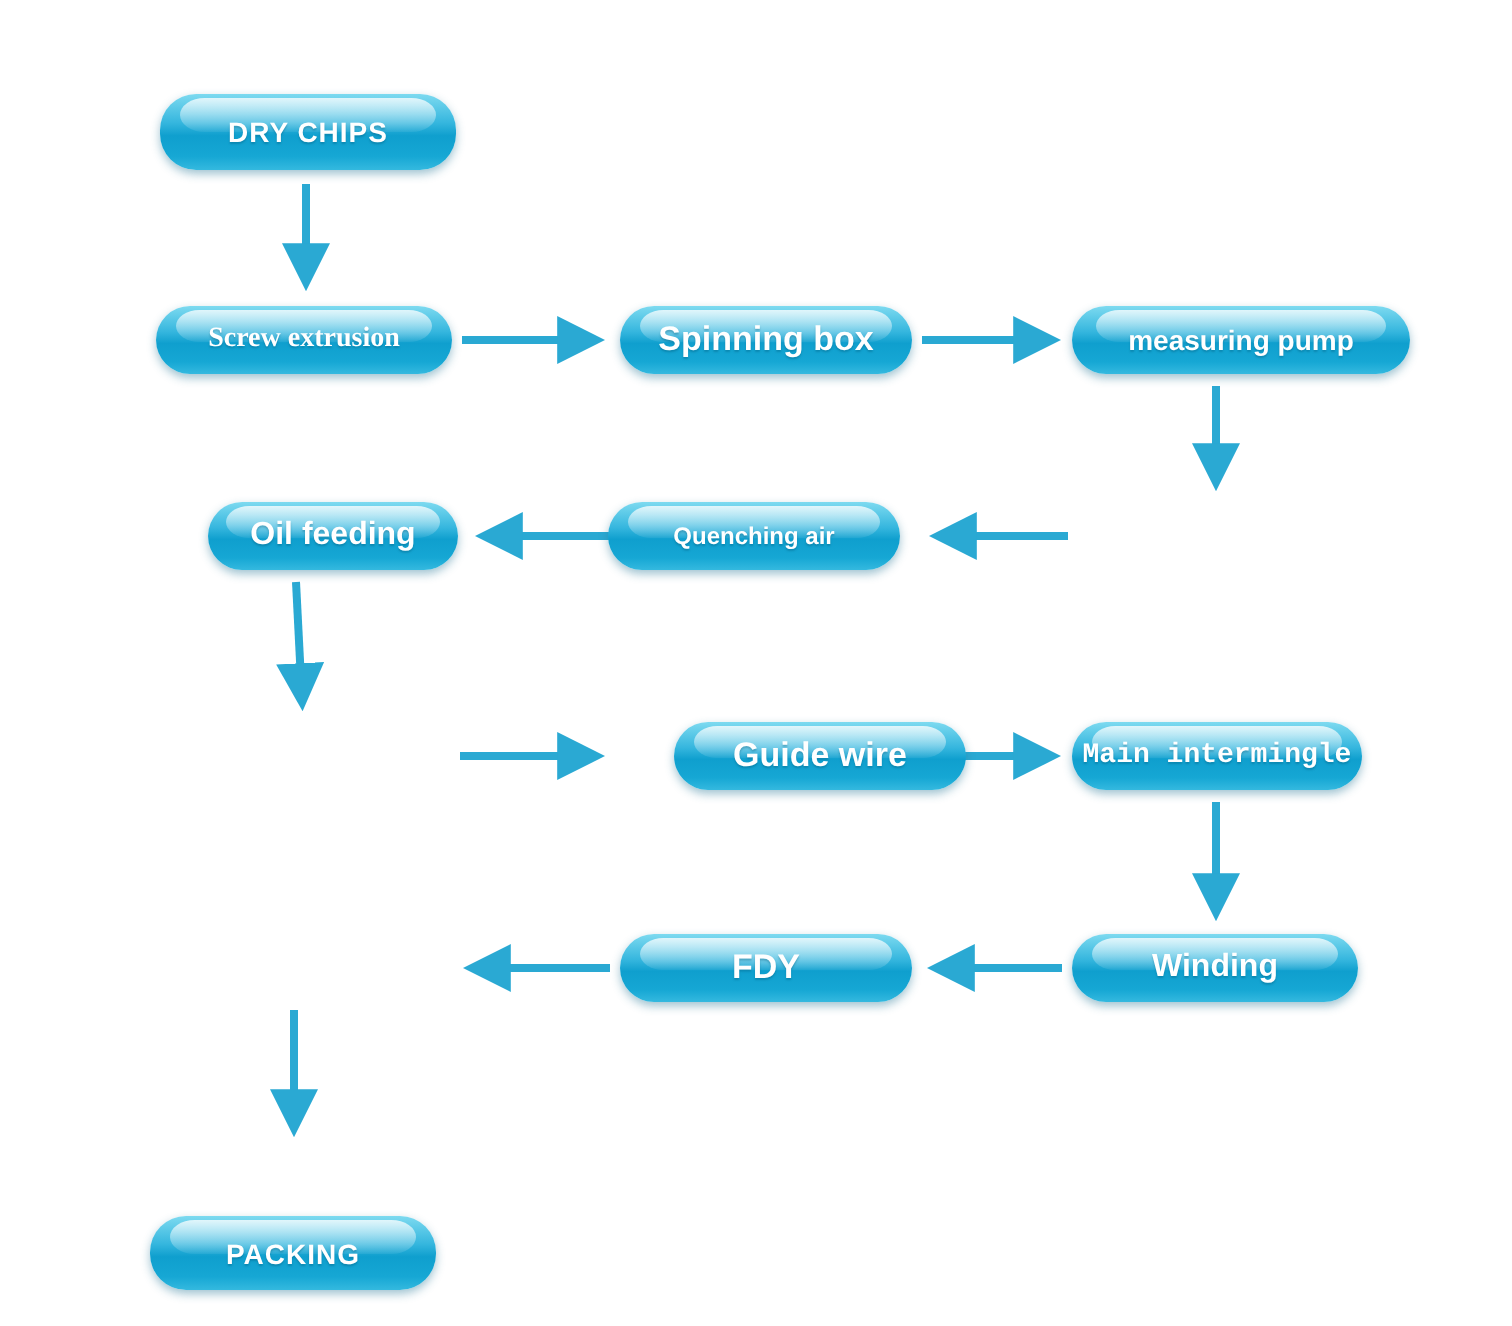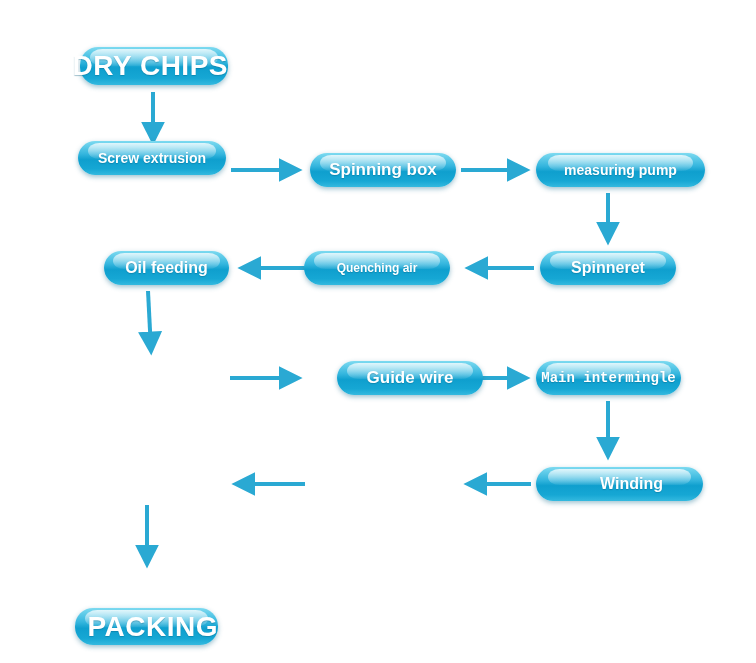--- a/index.html
+++ b/index.html
@@ -44,21 +44,21 @@
     top: 2px;
     height: 46%;
     border-radius: 16px / 11px;
     background: linear-gradient(180deg, rgba(255,255,255,0.78), rgba(255,255,255,0.06));
     pointer-events: none;
   }
   .node .lbl {
     position: relative;
     z-index: 1;
   }
-  .big   { font-size: 28px; letter-spacing: 0.5px; justify-content: flex-end; }
+  .big   { font-size: 14px; letter-spacing: 0.5px; }
   .med   { font-size: 17px; }
   .small { font-size: 14px; }
 </style>
 </head>
 <body>
 
 <div class="canvas">
 
   <svg class="arrows" viewBox="0 0 756 663" xmlns="http://www.w3.org/2000/svg">
     <defs>
@@ -78,48 +78,48 @@
     <line x1="608" y1="401" x2="608" y2="455" stroke="#2aa9d3" stroke-width="4" marker-end="url(#ah)"></line>
     <line x1="531" y1="484" x2="469" y2="484" stroke="#2aa9d3" stroke-width="4" marker-end="url(#ah)"></line>
     <line x1="305" y1="484" x2="237" y2="484" stroke="#2aa9d3" stroke-width="4" marker-end="url(#ah)"></line>
     <line x1="147" y1="505" x2="147" y2="563" stroke="#2aa9d3" stroke-width="4" marker-end="url(#ah)"></line>
   </svg>
 
   <div class="node big" style="left:80px; top:47px; width:148px; height:38px;">
     <span class="lbl">DRY CHIPS</span>
   </div>
 
-  <div class="node small" style="left:78px; top:141px; width:148px; height:34px;">
+  <div class="node small" style="left:78px; top:153px; width:148px; height:34px;font-family:Liberation Serif, serif;">
     <span class="lbl">Screw extrusion</span>
   </div>
   <div class="node med" style="left:310px; top:153px; width:146px; height:34px;">
     <span class="lbl">Spinning box</span>
   </div>
   <div class="node small" style="left:536px; top:153px; width:169px; height:34px;">
     <span class="lbl">measuring pump</span>
   </div>
 
-  <div class="node med" style="left:540px; top:251px; width:136px; height:34px; font-size:16px;">
-    <span class="lbl">Spinneret</span>
-  </div>
   <div class="node med" style="left:304px; top:251px; width:146px; height:34px; font-size:12px;">
     <span class="lbl">Quenching air</span>
   </div>
   <div class="node med" style="left:104px; top:251px; width:125px; height:34px; font-size:16px;">
     <span class="lbl">Oil feeding</span>
   </div>
 
   <div class="node med" style="left:310px; top:361px; width:146px; height:34px;margin-left:27px;">
     <span class="lbl">Guide wire</span>
   </div>
   <div class="node small" style="left:536px; top:361px; width:145px; height:34px;font-family:Liberation Mono, monospace;">
     <span class="lbl">Main intermingle</span>
   </div>
 
-  <div class="node med" style="left:536px; top:467px; width:143px; height:34px; font-size:16px;padding-left:24px;">
+  <div class="node med" style="left:536px; top:467px; width:143px; height:34px; font-size:16px;">
     <span class="lbl">Winding</span>
+  </div>
+  <div class="node med" style="left:310px; top:467px; width:146px; height:34px;">
+    <span class="lbl">FDY</span>
   </div>
 
   <div class="node big" style="left:75px; top:572px; width:143px; height:37px;margin-top:36px;">
     <span class="lbl">PACKING</span>
   </div>
 
 </div>
 
 </body></html>

